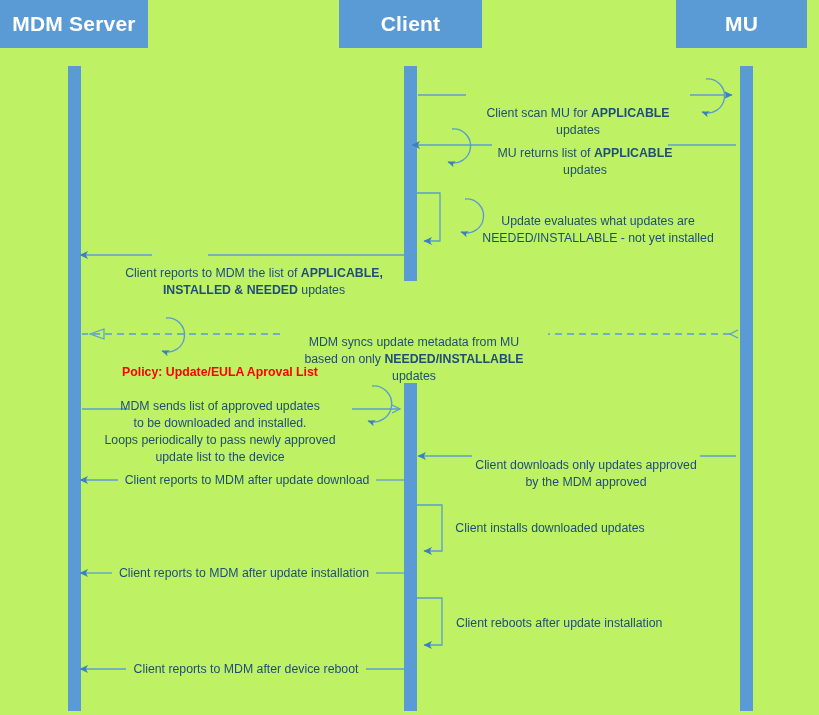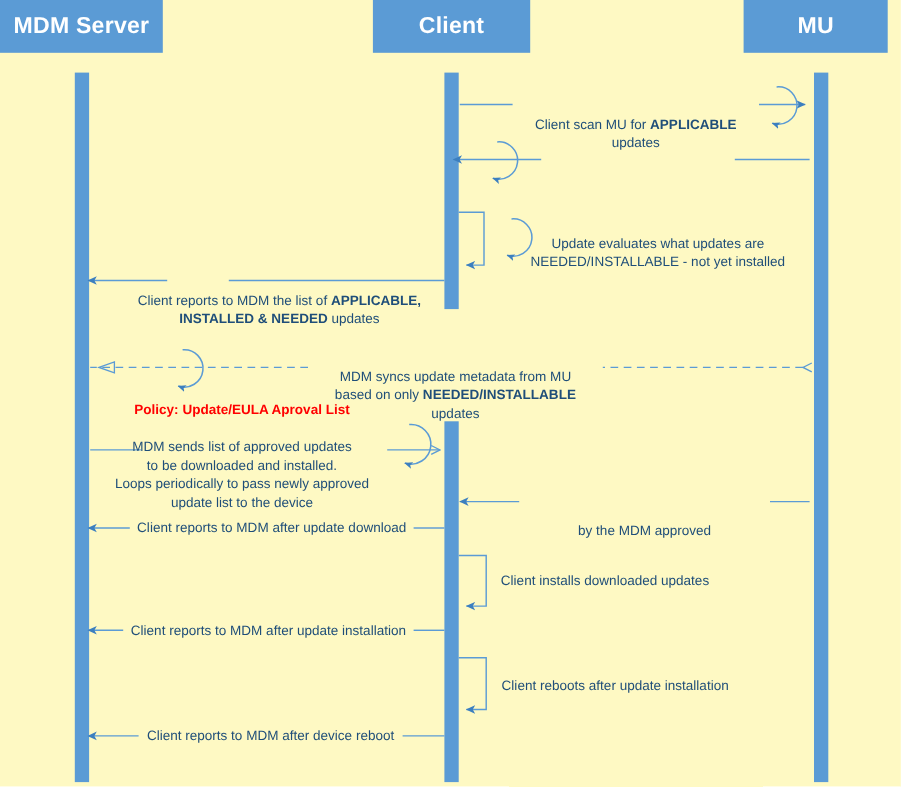--- a/index.html
+++ b/index.html
@@ -7,21 +7,21 @@
     padding: 0;
     background: #ffffff;
   }
   body {
     font-family: "Liberation Sans", sans-serif;
   }
   #canvas {
     position: relative;
     width: 819px;
     height: 715px;
-    background: #fef9c3;
+    background: #bef264;
     overflow: hidden;
   }
   .lifeline-header {
     position: absolute;
     background: #5B9BD5;
     color: #ffffff;
     font-size: 21px;
     font-weight: bold;
     display: flex;
     align-items: center;
@@ -153,40 +153,43 @@
     <g>
       <line x1="404" y1="669" x2="366" y2="669" stroke="#5B9BD5" stroke-width="1.3"></line>
       <line x1="126" y1="669" x2="80" y2="669" stroke="#5B9BD5" stroke-width="1.3" marker-end="url(#arrowL)"></line>
     </g>
   </svg>
 
   <div class="msg-label" style="left:466px; top:88px; width:224px;">
     <span>Client scan MU for </span><b>APPLICABLE</b><span> updates</span>
   </div>
 
+  <div class="msg-label" style="left:485px; top:128px; width:200px;">
+    <span>MU returns list of </span><b>APPLICABLE</b><br><span>updates</span>
+  </div>
 
   <div class="msg-label" style="left:478px; top:196px; width:240px;">
     <span>Update evaluates what updates are</span><br><span>NEEDED/INSTALLABLE - not yet installed</span>
   </div>
 
   <div class="msg-label" style="left:104px; top:248px; width:300px;">
     <span>Client reports to MDM the list of </span><b>APPLICABLE,</b><br><b>INSTALLED &amp; NEEDED</b><span> updates</span>
   </div>
 
   <div class="msg-label" style="left:282px; top:317px; width:264px;">
     <span>MDM syncs update metadata from MU</span><br><span>based on only </span><b>NEEDED/INSTALLABLE</b><span> updates</span>
   </div>
 
   <div class="msg-label" style="left:88px; top:347px; width:264px;">
     <span class="policy-title">Policy: Update/EULA Aproval List</span>
     <span>MDM sends list of approved updates</span><br><span>to be downloaded and installed.</span><br><span>Loops periodically to pass newly approved</span><br><span>update list to the device</span>
   </div>
 
   <div class="msg-label" style="left:472px; top:440px; width:228px;">
-    <br><span>by the MDM approved</span>
+    <span>Client downloads only updates approved</span><br><span>by the MDM approved</span>
   </div>
 
   <div class="msg-label" style="left:118px; top:472px; width:258px;">Client reports to MDM after update download</div>
 
   <div class="msg-label" style="left:450px; top:520px; width:200px; text-align:center;">Client installs downloaded updates</div>
 
   <div class="msg-label" style="left:112px; top:565px; width:264px;">Client reports to MDM after update installation</div>
 
   <div class="msg-label" style="left:456px; top:615px; width:216px; text-align:left;">Client reboots after update installation</div>
 

